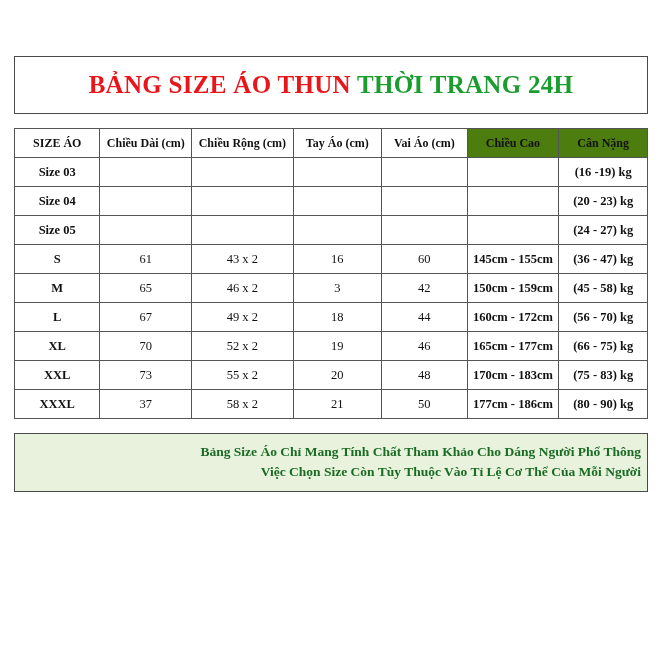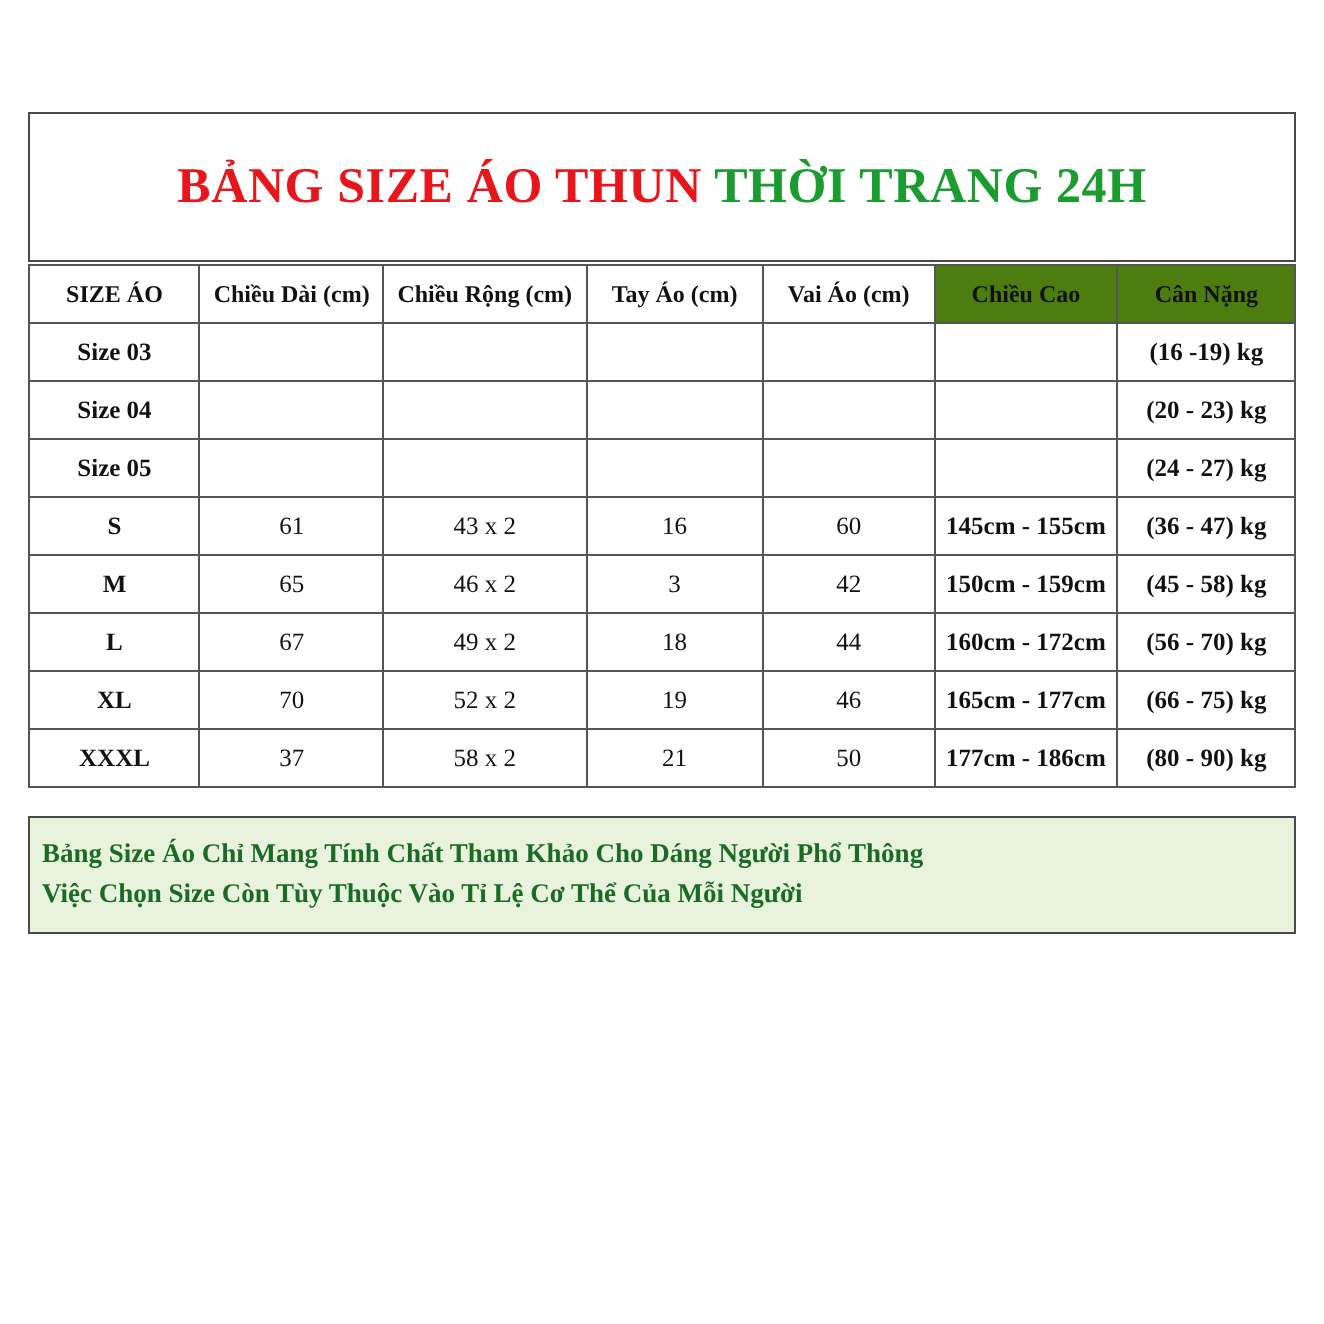--- a/index.html
+++ b/index.html
@@ -17,37 +17,37 @@
     position: relative;
     width: 662px;
     height: 662px;
     box-sizing: border-box;
     padding: 56px 14px 0 14px;
   }
   
   .title-banner {
     border: 1px solid #4a4a4a;
     background: #ffffff;
-    height: 75px;
+    height: 58px;
     display: flex;
     align-items: center;
     justify-content: center;
     box-sizing: border-box;
   }
   .title-text {
     font-size: 25px;
     font-weight: bold;
     letter-spacing: 0.3px;
     white-space: nowrap;
   }
   .title-red { color: #e8161b; }
   .title-green { color: #1a9d2e; }
   
   table.size-table {
-    margin-top: 1px;
+    margin-top: 14px;
     border-collapse: collapse;
     width: 100%;
     table-layout: fixed;
   }
   table.size-table th,
   table.size-table td {
     border: 1px solid #555555;
     height: 29px;
     text-align: center;
     vertical-align: middle;
@@ -83,21 +83,21 @@
     font-weight: bold;
     font-size: 11.5px;
   }
   td.num { color: #111111; font-size: 12.5px; }
   
   .footer-note {
     margin-top: 14px;
     border: 1px solid #4a4a4a;
     background: #e8f2dd;
     padding: 8px 6px 9px 6px;
-    text-align: left;
+    text-align: right;
     box-sizing: border-box;
   }
   .footer-line {
     color: #1a6b24;
     font-weight: bold;
     font-size: 13.5px;
     line-height: 20px;
     white-space: nowrap;
   }
 </style>
@@ -192,20 +192,29 @@
       <tr>
         <td class="size-label-plain">XL</td>
         <td class="num">70</td>
         <td class="num">52 x 2</td>
         <td class="num">19</td>
         <td class="num">46</td>
         <td class="height">165cm - 177cm</td>
         <td class="kg">(66 - 75) kg</td>
       </tr>
       <tr>
+        <td class="size-label-plain">XXL</td>
+        <td class="num">73</td>
+        <td class="num">55 x 2</td>
+        <td class="num">20</td>
+        <td class="num">48</td>
+        <td class="height">170cm - 183cm</td>
+        <td class="kg">(75 - 83) kg</td>
+      </tr>
+      <tr>
         <td class="size-label-plain">XXXL</td>
         <td class="num">37</td>
         <td class="num">58 x 2</td>
         <td class="num">21</td>
         <td class="num">50</td>
         <td class="height">177cm - 186cm</td>
         <td class="kg">(80 - 90) kg</td>
       </tr>
     </tbody>
   </table>

